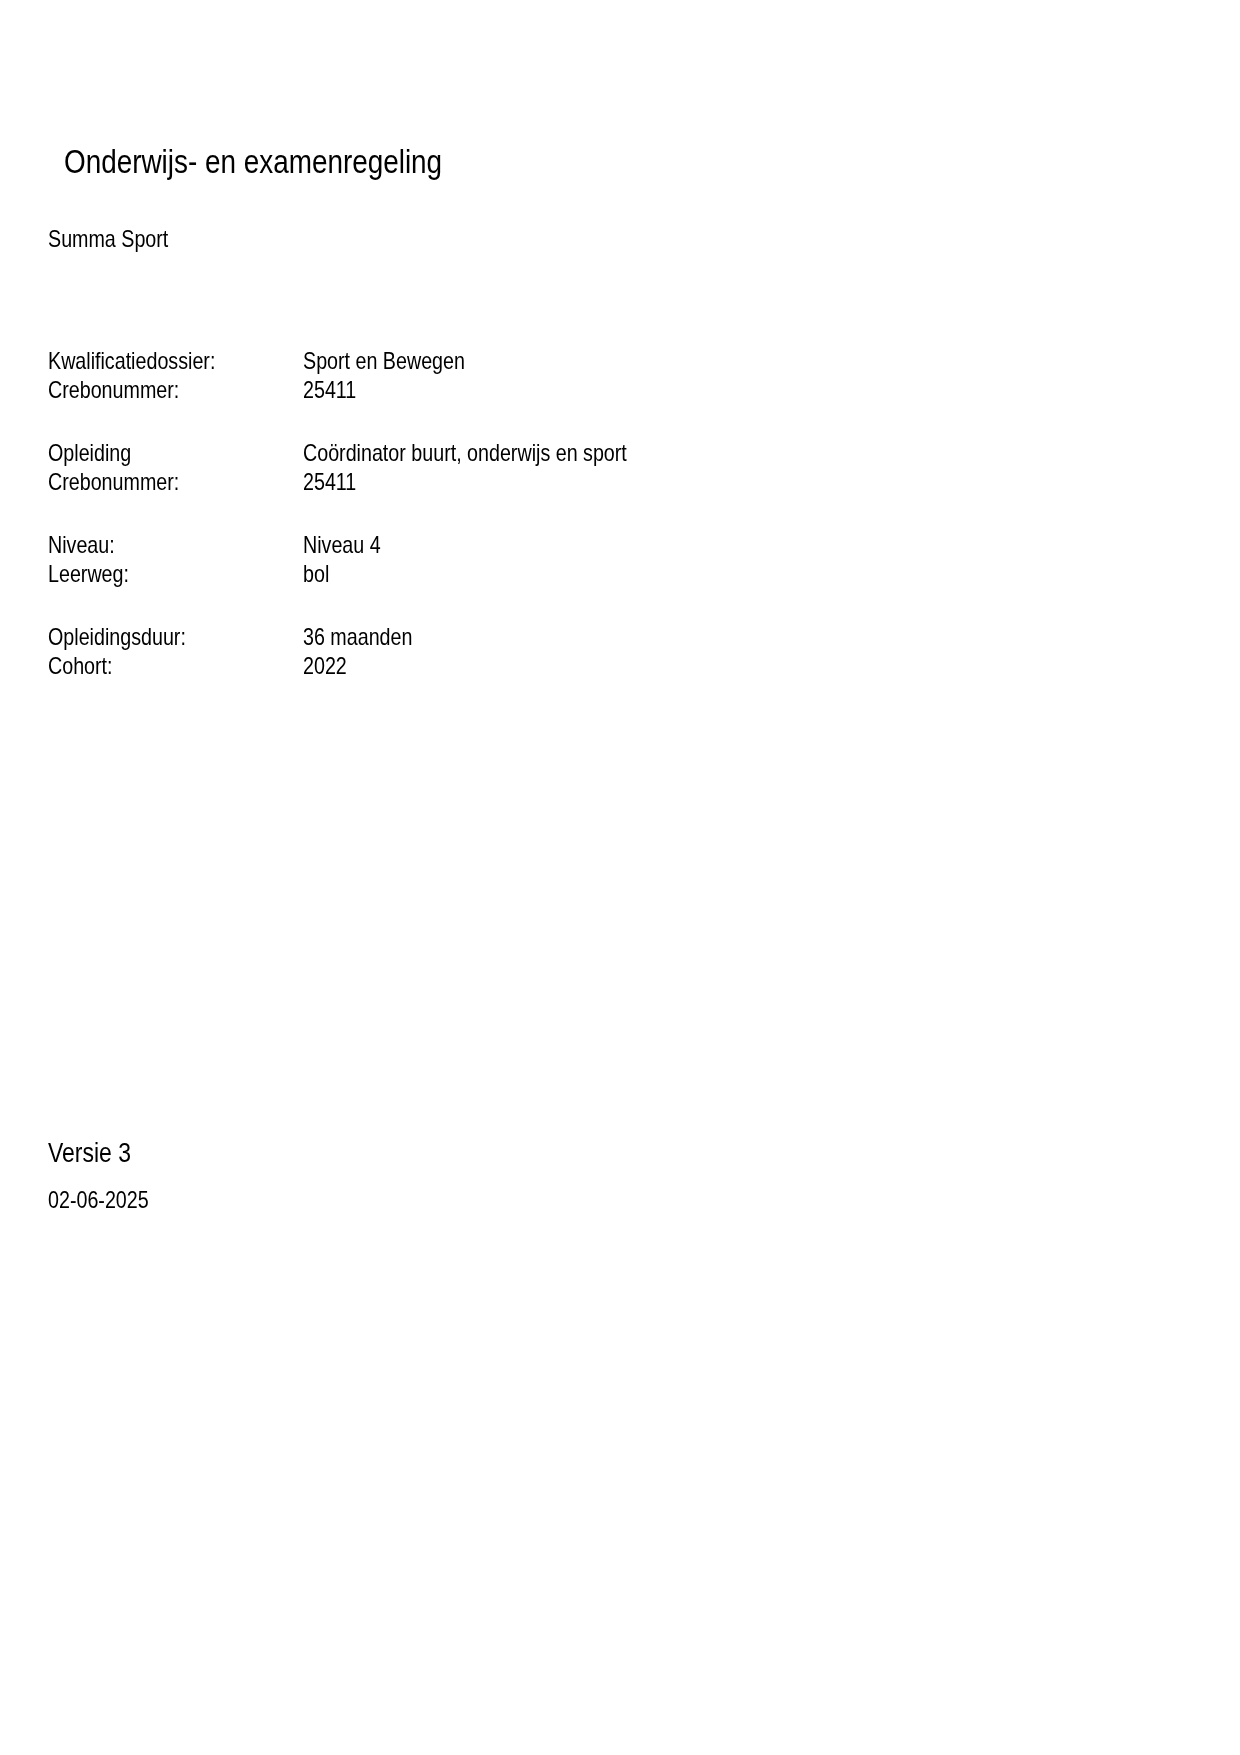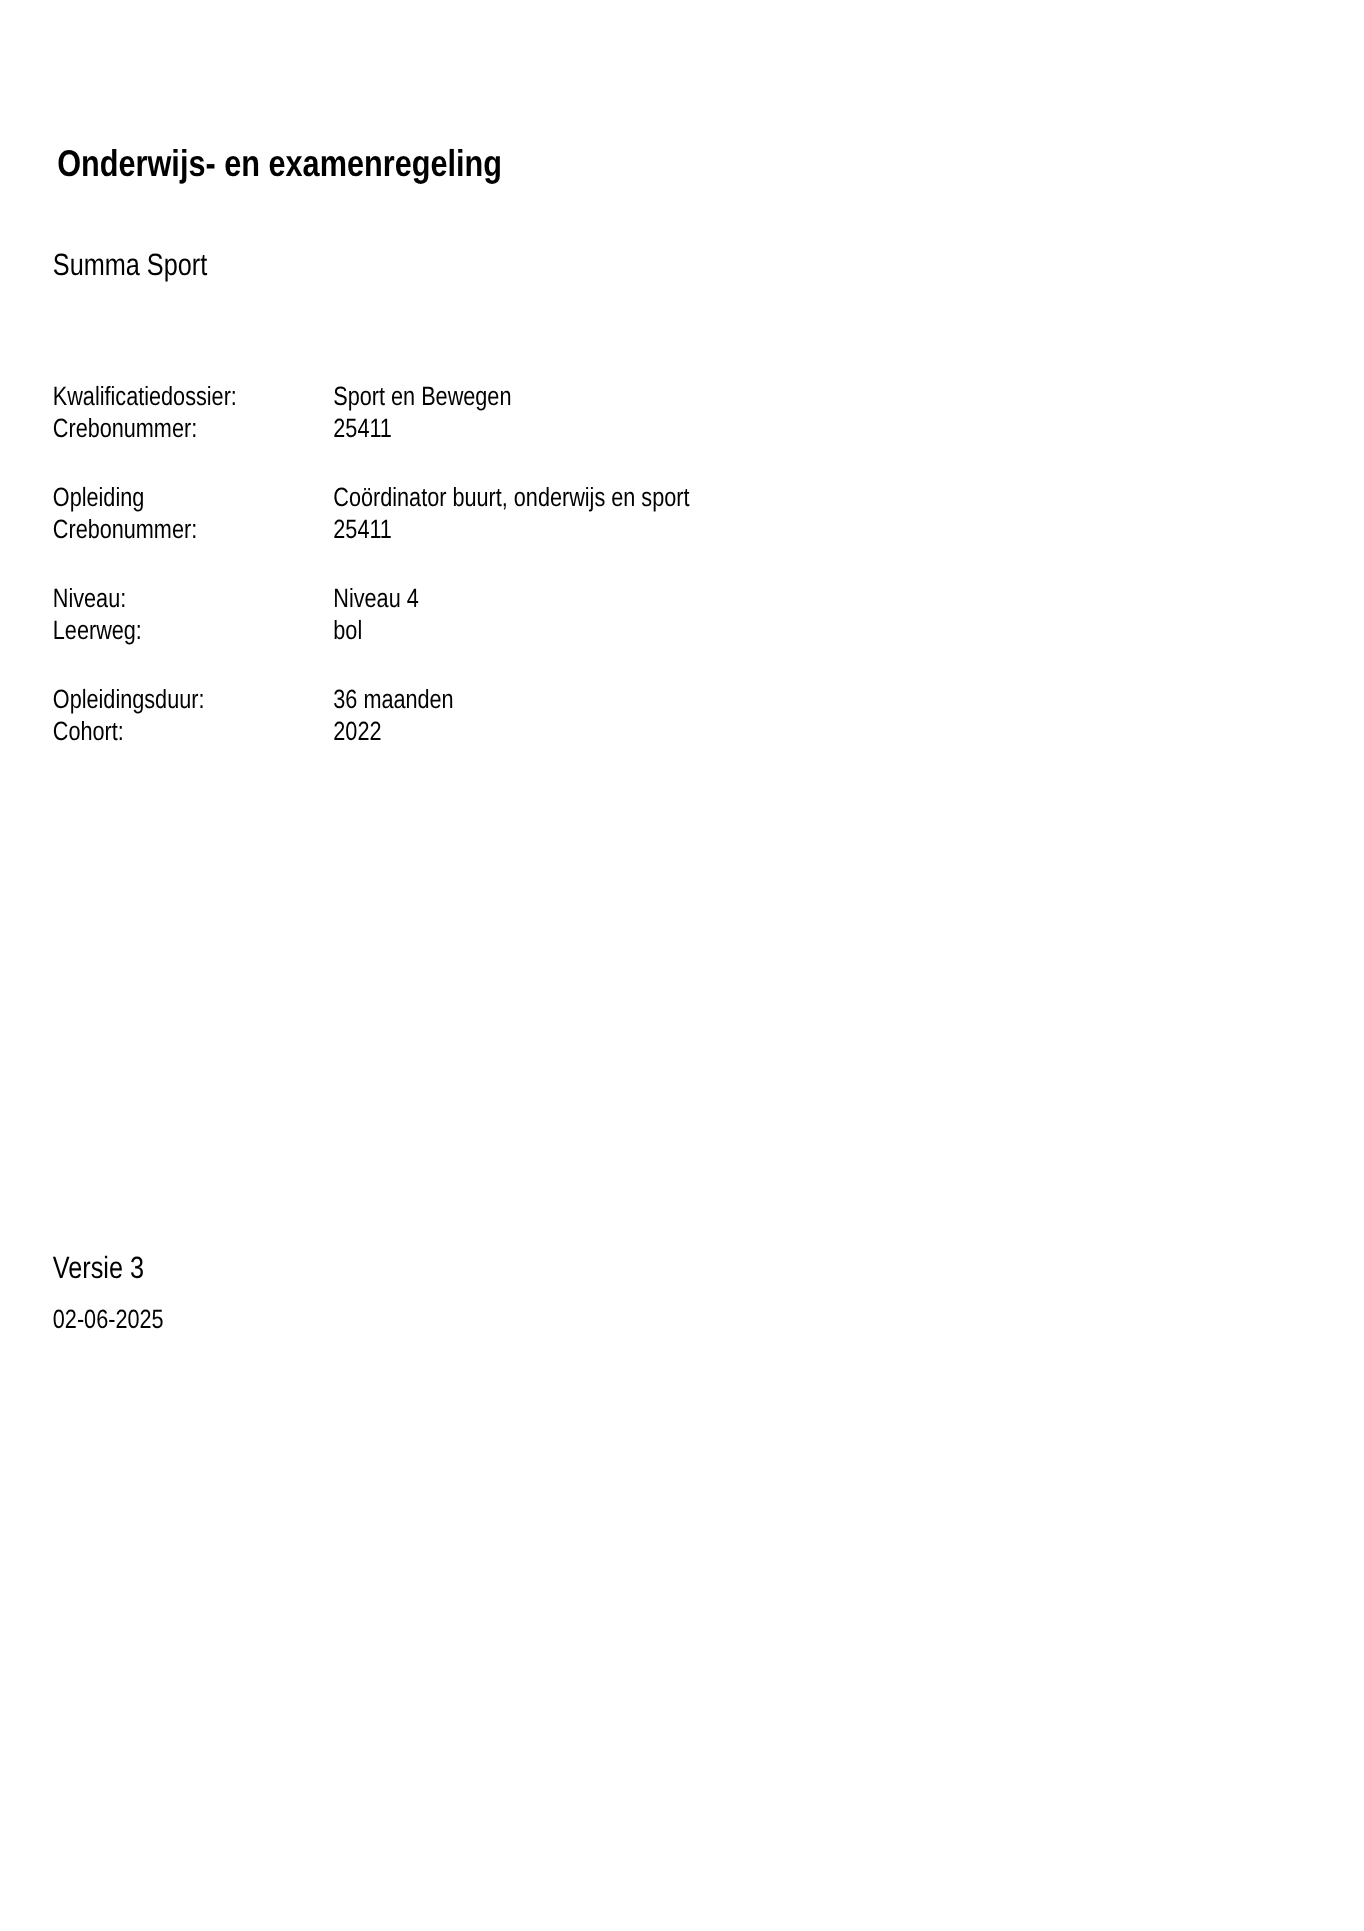--- a/index.html
+++ b/index.html
@@ -24,32 +24,32 @@
   .cond {
     display: inline-block;
     transform: scaleX(0.82);
     transform-origin: 0 50%;
     white-space: nowrap;
   }
   .title {
     position: absolute;
     left: 48px;
     top: 128px;
-    margin: 4px;
+    margin: 16px;
     font-size: 34px;
-    font-weight: bold;
+    font-weight: normal;
     line-height: 1;
     letter-spacing: 0;
     text-align: center;
   }
   .subtitle {
     position: absolute;
     left: 48px;
     top: 227px;
-    font-size: 28px;
+    font-size: 24px;
     line-height: 1;
   }
   .info-table {
     position: absolute;
     left: 48px;
     top: 346px;
     font-size: 24px;
   }
   .info-group + .info-group {
     margin-top: 34px;

